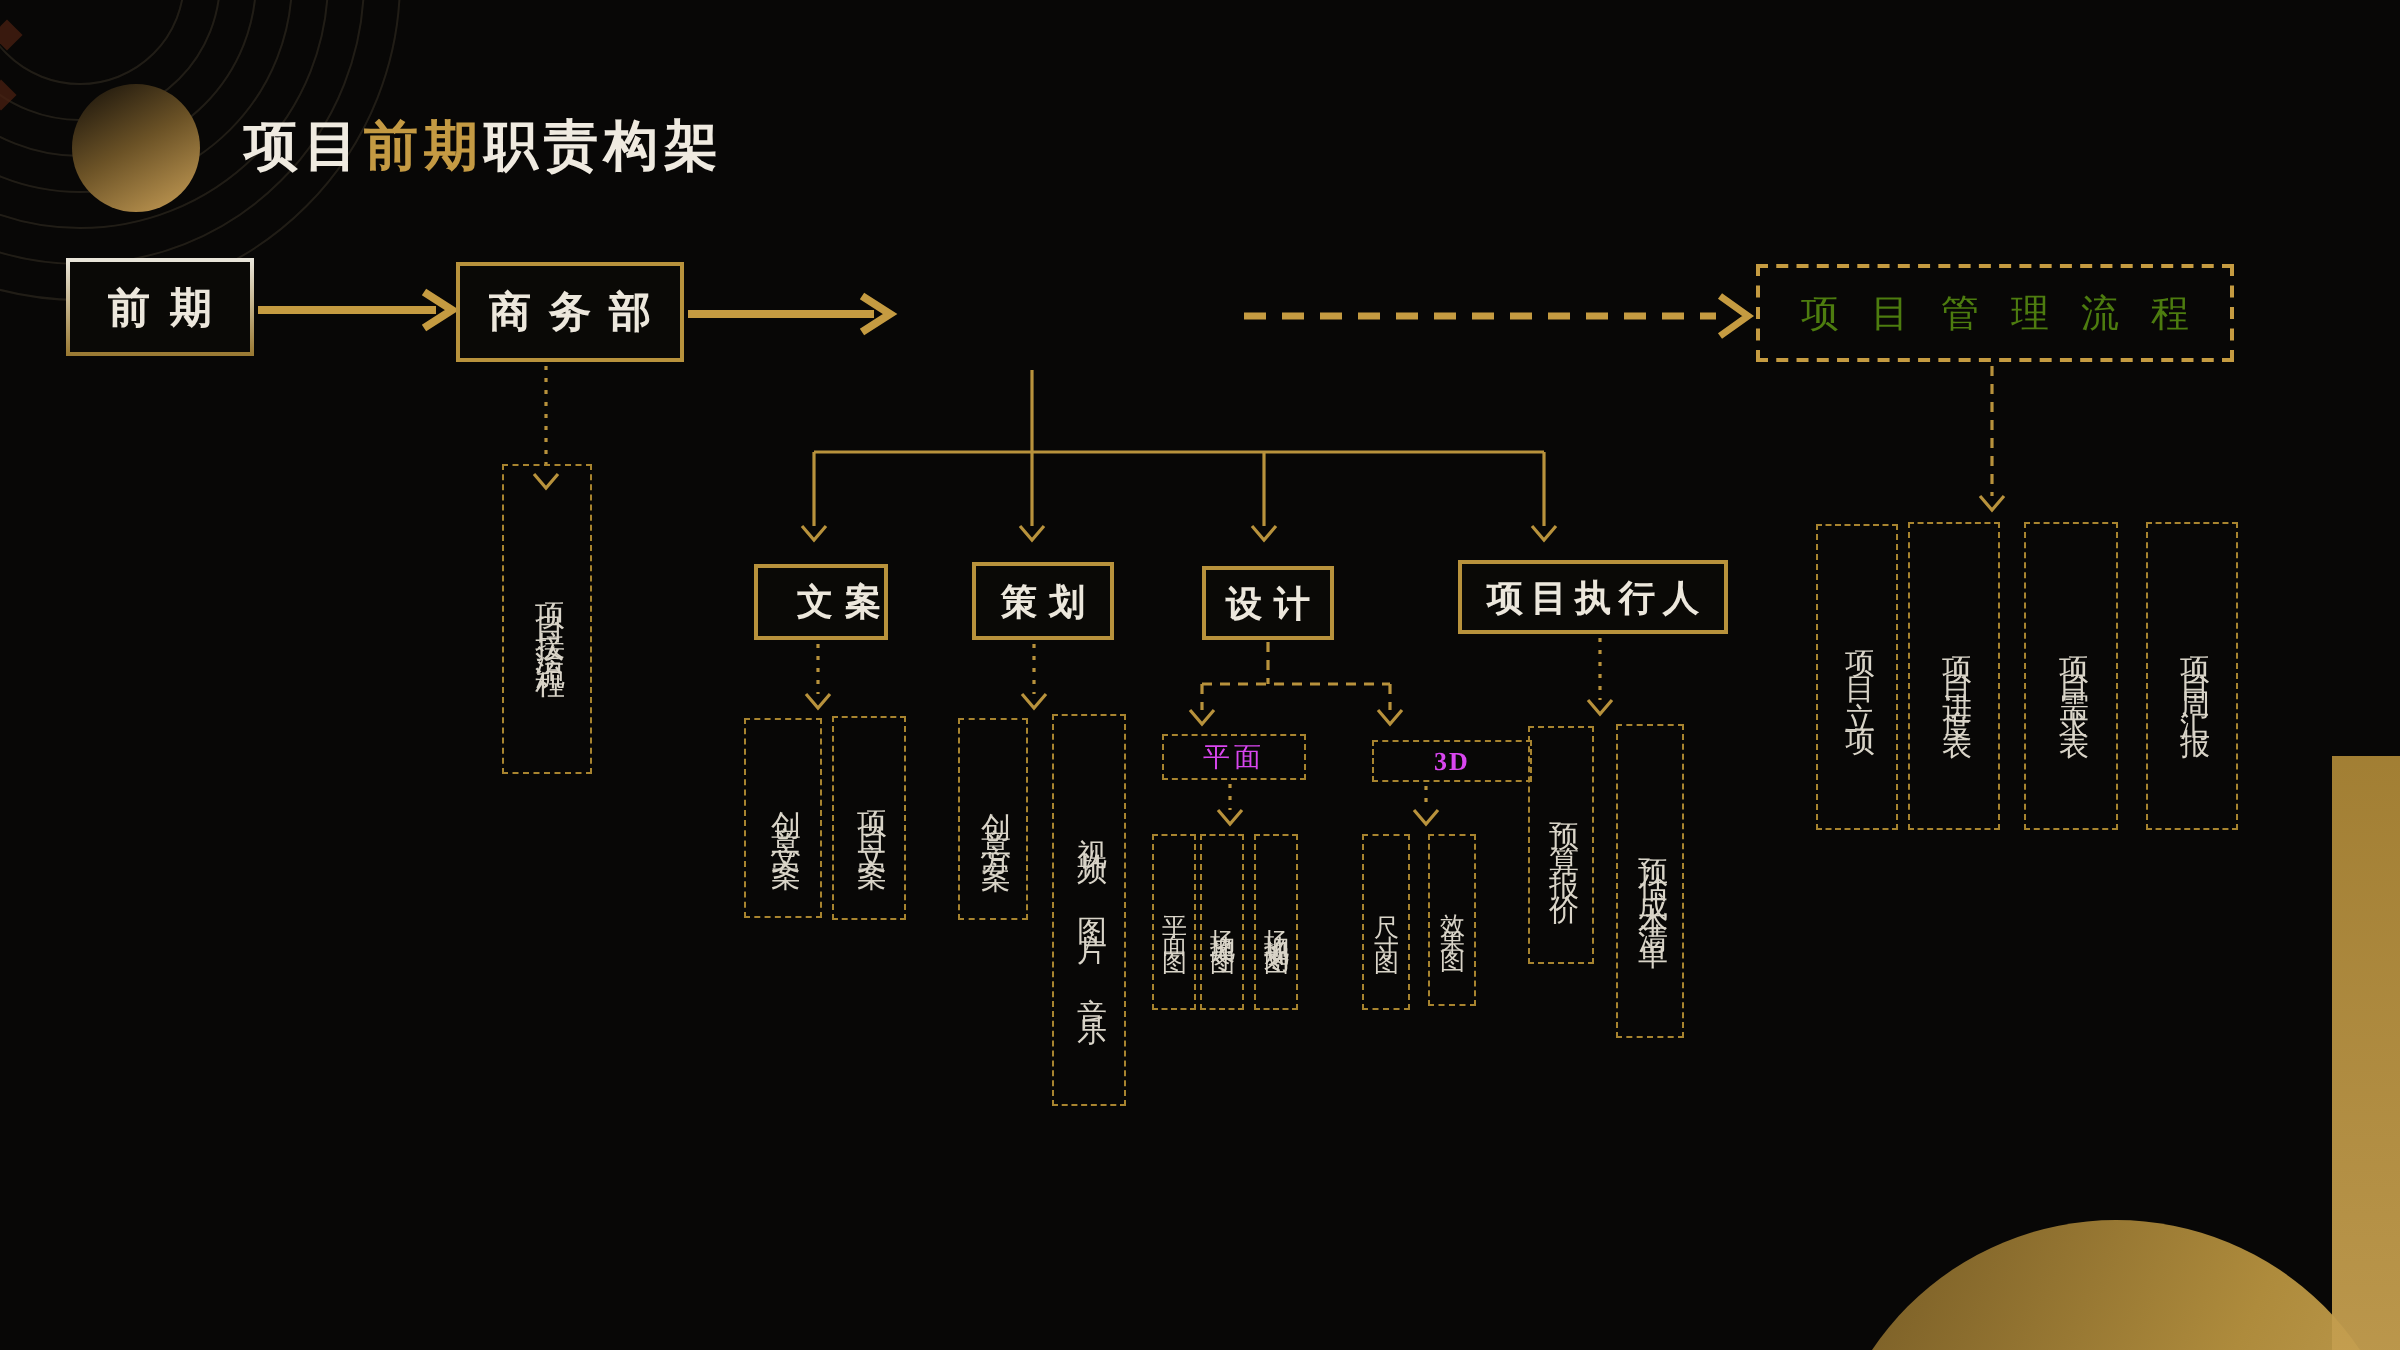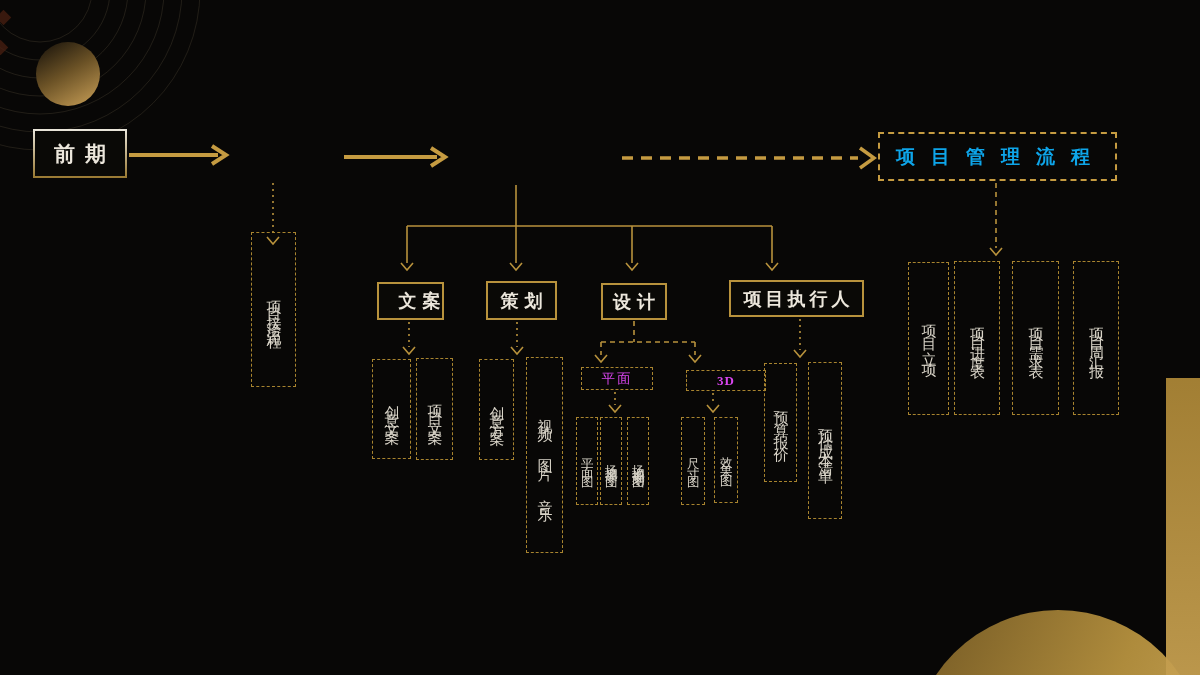--- a/index.html
+++ b/index.html
@@ -33,22 +33,22 @@
   .box{
     position:absolute;display:flex;align-items:center;justify-content:center;
     border:2px solid #b8923c;color:#ece7dc;font-weight:bold;background:#0a0906;
     white-space:nowrap;box-sizing:border-box;
   }
   .box.light{
     border:2px solid;border-image:linear-gradient(180deg,#e9e5da,#9a7a33) 1;
   }
   
   .dbox{
-    position:absolute;display:flex;align-items:center;justify-content:flex-start;
-    border:2px dashed #c59b41;color:#0ea5e9;font-weight:bold;
+    position:absolute;display:flex;align-items:center;justify-content:center;
+    border:2px dashed #c59b41;color:#4d7c0f;font-weight:normal;
     white-space:nowrap;box-sizing:border-box;
   }
   .vbox{
     position:absolute;display:flex;align-items:center;justify-content:center;
     border:1.5px dashed #a8842f;color:#d9d4c8;box-sizing:border-box;
   }
   .vbox span{writing-mode:vertical-rl;text-orientation:upright;line-height:1;}
   .hsmall{
     position:absolute;display:flex;align-items:center;justify-content:center;
     border:1.5px dashed #a8842f;color:#d946ef;box-sizing:border-box;white-space:nowrap;
@@ -71,20 +71,21 @@
         <circle cx="40" cy="-10" r="142"></circle>
       <circle cx="40" cy="-10" r="160"></circle>
     </g>
   </svg>
   <div class="deco-diamond" style="left:-2px;top:12px;"></div>
   <div class="deco-diamond" style="left:-5px;top:42px;"></div>
   <div class="deco-circle-tl"></div>
   <div class="deco-circle-br"></div>
   <div class="deco-rect-br"></div>
 
+  <div class="title"><span>项目</span><span class="hl">前期</span><span>职责构架</span></div>
 
   <svg id="wires" width="1200" height="675">
     <g fill="none" stroke="#c59b41">
 
       <g stroke-width="4">
         <path d="M129,155 H218"></path>
           <path d="M212,146 L226,155 L212,164"></path>
       </g>
       <g stroke-width="4">
         <path d="M344,157 H437"></path>
@@ -152,20 +153,23 @@
         <path d="M996,183 V248" stroke-dasharray="5,4"></path>
           <path d="M990,248 L996,255 L1002,248"></path>
       </g>
     </g>
   </svg>
 
   <div class="box light" style="left:33px;top:129px;width:94px;height:49px;font-size:21px;letter-spacing:10px;padding-left:10px;">
       <span>前期</span>
     </div>
 
+  <div class="box" style="left:228px;top:131px;width:114px;height:50px;font-size:21px;letter-spacing:9px;padding-left:9px;">
+      <span>商务部</span>
+    </div>
 
 
   <div class="dbox" style="left:878px;top:132px;width:239px;height:49px;font-size:19px;letter-spacing:16px;padding-left:16px;">
       <span>项目管理流程</span>
     </div>
 
   <div class="box" style="left:377px;top:282px;width:67px;height:38px;font-size:18px;letter-spacing:6px;padding-left:24px;">
       <span>文案</span>
     </div>
   <div class="box" style="left:486px;top:281px;width:71px;height:39px;font-size:18px;letter-spacing:6px;padding-left:6px;">

